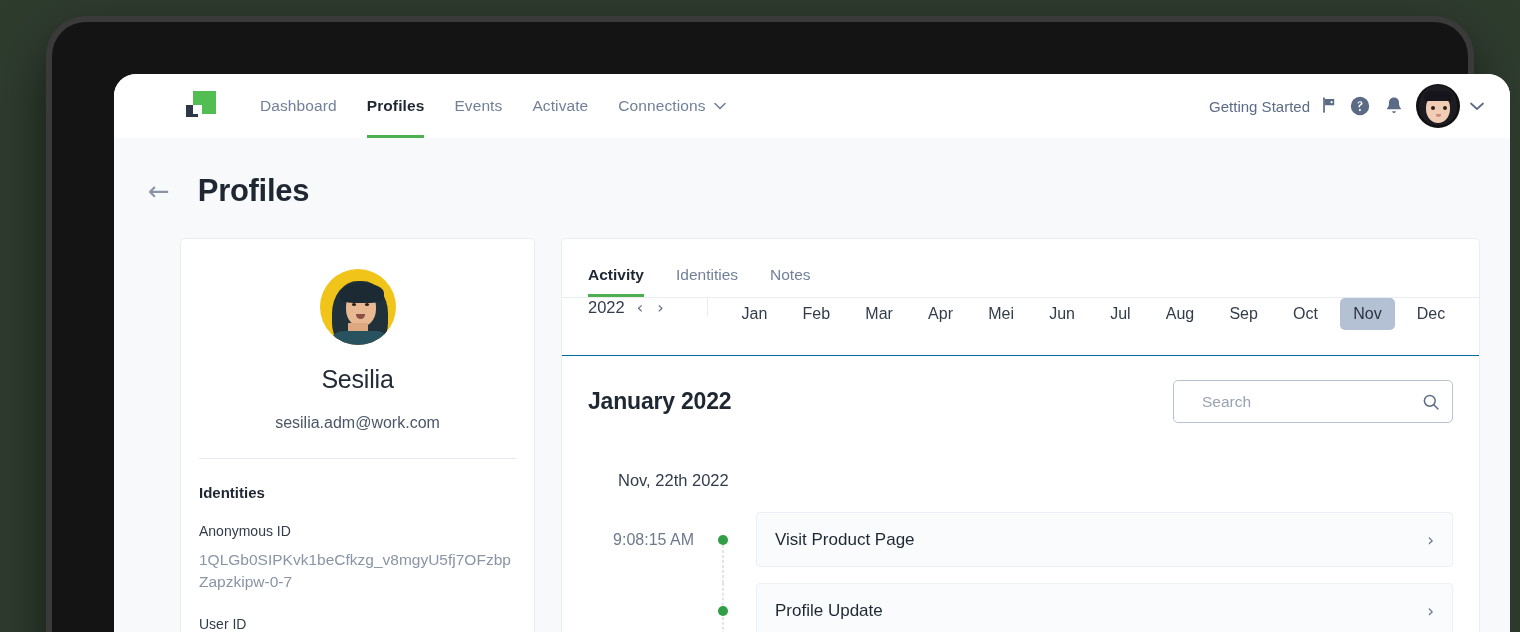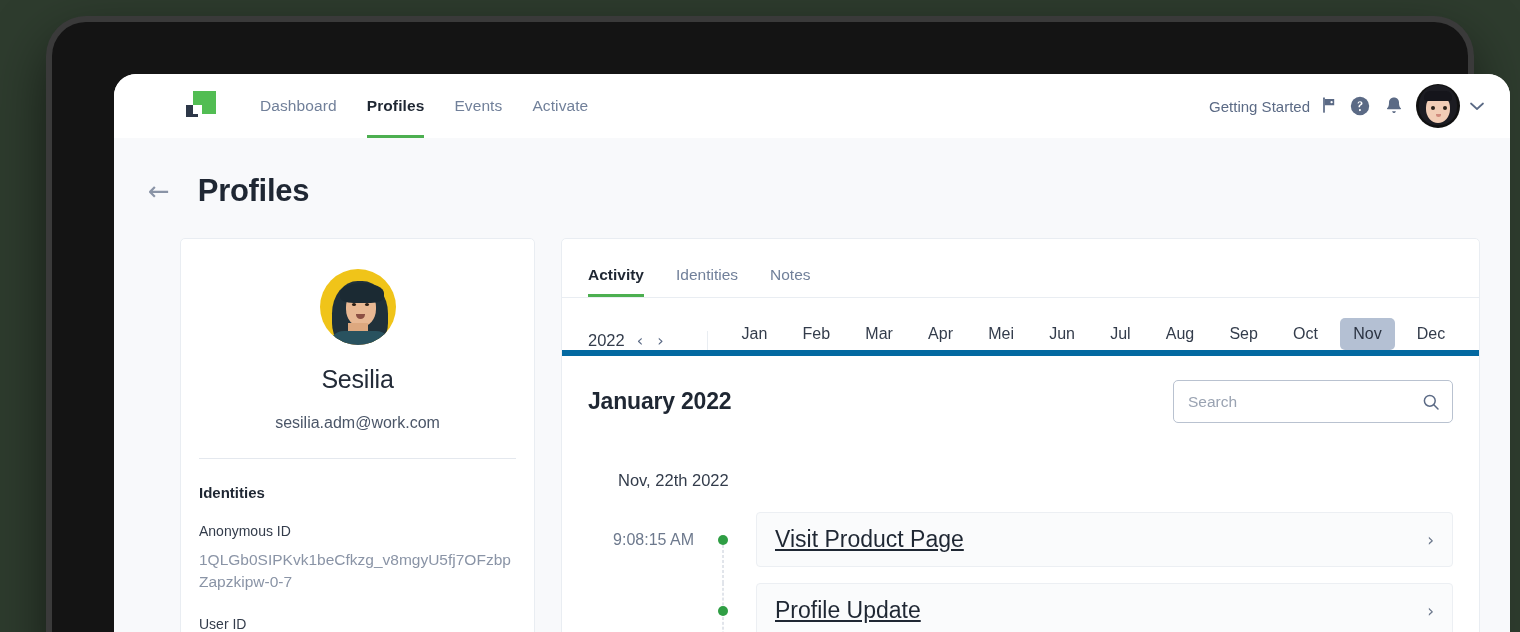--- a/index.html
+++ b/index.html
@@ -327,22 +327,22 @@
     background: #4caf50;
   }
   .tabs-underline {
     height: 1px;
     background: #e9edf2;
     margin: 0;
   }
 
   .month-bar {
     display: flex;
-    align-items: flex-end;
-    border-bottom: 6px solid #0369a1;
+    align-items: flex-start;
+    border-bottom: 1px solid #0369a1;
     height: 58px;
   }
   .year-box {
     width: 146px;
     flex: 0 0 146px;
     display: flex;
     align-items: center;
     gap: 10px;
     padding-left: 26px;
     border-right: 1px solid #e9edf2;
@@ -400,20 +400,21 @@
     background: #fff;
   }
   .search-box input {
     border: 0;
     outline: 0;
     flex: 1 1 auto;
     font-size: 15.5px;
     color: #333c4b;
     font-family: "Liberation Sans", sans-serif;
     background: transparent;
+    margin-left: 14px;
   }
   .search-box input::placeholder { color: #9aa3b2; }
   .search-icon { color: #5b6a85; display: flex; }
 
   .day-label {
     font-size: 16.5px;
     color: #333c4b;
     padding: 48px 0 0 56px;
   }
 
@@ -464,23 +465,22 @@
     height: 55px;
     background: #fafbfc;
     border: 1px solid #eceff3;
     border-radius: 4px;
     display: flex;
     align-items: center;
     padding: 0 18px;
     cursor: pointer;
   }
   .tl-card-label {
-    font-size: 23px;
+    font-size: 17px;
     color: #1f2733;
-    text-decoration: underline;
   }
   .tl-chevron {
     margin-left: auto;
     color: #6d798d;
     font-size: 17px;
     font-family: "DejaVu Sans", sans-serif;
   }
 </style>
 </head>
 <body>
@@ -500,20 +500,28 @@
           <span>Dashboard</span>
         </div>
         <div class="nav-link active">
           <span>Profiles</span>
         </div>
         <div class="nav-link">
           <span>Events</span>
         </div>
         <div class="nav-link">
           <span>Activate</span>
+        </div>
+        <div class="nav-link">
+          <span>Connections</span>
+          <span class="caret">
+            <svg width="12" height="8" viewBox="0 0 12 8" fill="none">
+                <path d="M1 1.5L6 6.5L11 1.5" stroke="#71809a" stroke-width="1.6" stroke-linecap="round" stroke-linejoin="round"></path>
+              </svg>
+          </span>
         </div>
       </div>
 
       <div class="nav-right">
         <div class="getting-started">
           <span>Getting Started</span>
           <span>
             <svg width="18" height="18" viewBox="0 0 18 18" fill="none">
               <path d="M4 2.2V16" stroke="#5b6a85" stroke-width="1.7" stroke-linecap="round"></path>
               <path d="M4.8 3.1H14.2V9.3H4.8Z" fill="#5b6a85"></path>

